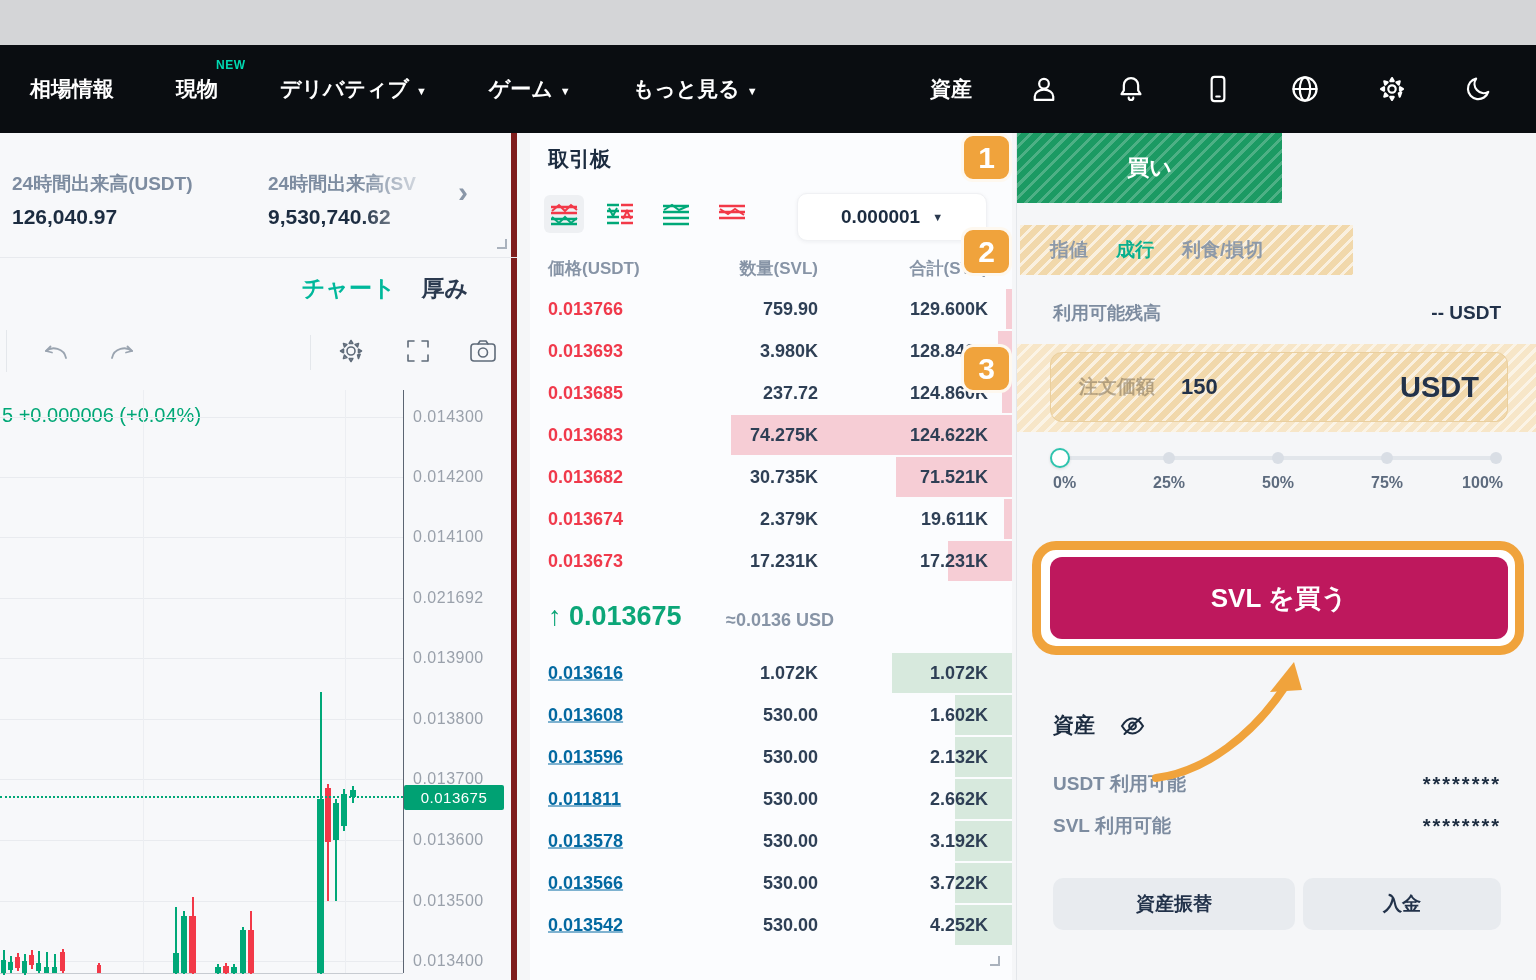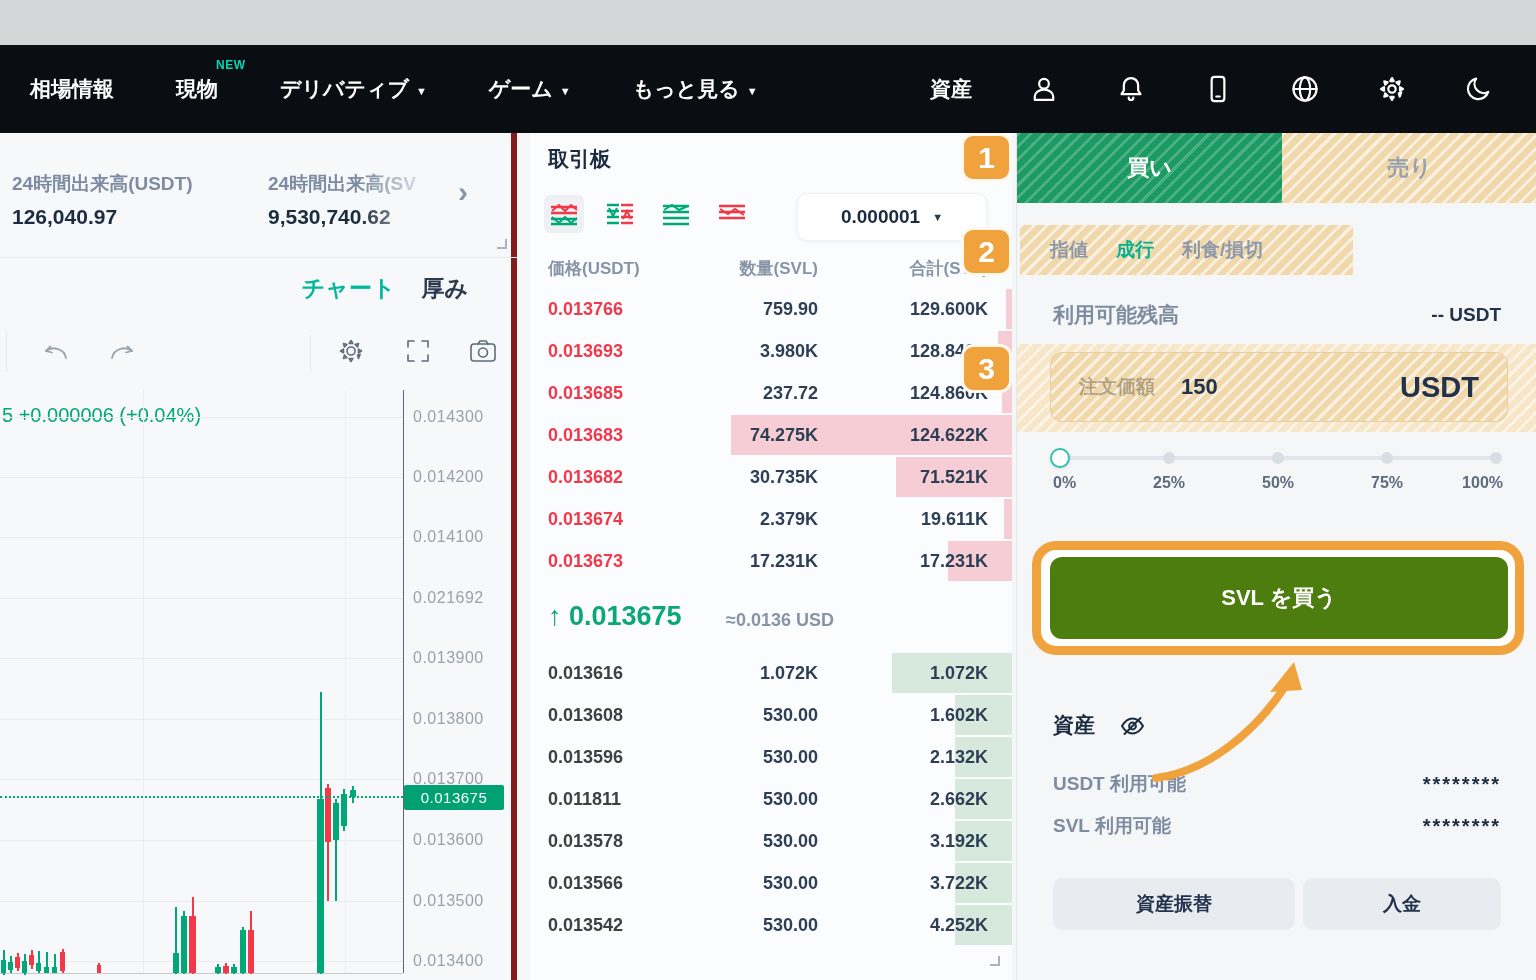--- a/index.html
+++ b/index.html
@@ -69,51 +69,51 @@
   .ob-rows { position:absolute; left:0; width:482px; }
   .ob-row { position:relative; width:482px; height:42px; font-size:18px; font-weight:bold; cursor:pointer; }
   .ob-bar { position:absolute; right:0; top:1px; height:40px; }
   .bar-ask { background:#f6cdd5; }
   .bar-bid { background:#d7e9dd; }
   .ob-row span { position:absolute; top:50%; transform:translateY(-50%); }
   .cell-price { left:18px; }
   .cell-qty { right:194px; color:#2e3f55; }
   .cell-total { right:24px; color:#2e3f55; }
   .price-red { color:#f0394b; }
-  .price-green { color:#404040; }
+  .price-green { color:#0369a1;text-decoration:underline; }
   .ob-current { position:absolute; left:0; top:462px; width:482px; height:50px; }
   .cur-price { position:absolute; left:18px; top:6px; font-size:27px; font-weight:bold; color:#0ca678; }
   .cur-approx { position:absolute; left:196px; top:15px; font-size:18px; font-weight:bold; color:#8794a6; }
 
   
   .trade { position:absolute; left:1016px; top:133px; width:520px; height:847px; background:#f5f6f8; border-left:1px solid #e3e6ea; }
   .hatch-tan { background-color:#f1d8ab; background-image:repeating-linear-gradient(135deg, rgba(255,255,255,.62) 0 3px, rgba(255,255,255,0) 3px 9px); }
   .hatch-tan-light { background-color:#f7e6c8; background-image:repeating-linear-gradient(135deg, rgba(255,255,255,.55) 0 3px, rgba(255,255,255,0) 3px 9px); }
   .hatch-green { background-color:#1b9a63; background-image:repeating-linear-gradient(135deg, rgba(255,255,255,.22) 0 3px, rgba(255,255,255,0) 3px 9px); }
   .bs-tabs { position:absolute; left:0; top:0; width:520px; height:70px; display:flex; }
   .tab-buy { width:265px; height:70px; display:flex; align-items:center; justify-content:center; color:#fff; font-size:22px; font-weight:bold; cursor:pointer; }
   .tab-sell { width:255px; height:70px; display:flex; align-items:center; justify-content:center; color:#97a1ad; font-size:22px; font-weight:bold; cursor:pointer; }
   .otype-row { position:absolute; left:3px; top:92px; width:333px; height:50px; display:flex; align-items:center; gap:28px; padding-left:30px; font-size:19px; font-weight:bold; }
   .otype { color:#8d99a8; cursor:pointer; white-space:nowrap; }
   .otype.active { color:#0ab08e; }
   .avail-row { position:absolute; left:36px; top:168px; width:448px; display:flex; justify-content:space-between; align-items:center; }
-  .avail-label { font-size:21px; font-weight:600; color:#7d8ca0; }
+  .avail-label { font-size:18px; font-weight:600; color:#7d8ca0; }
   .avail-value { font-size:19px; font-weight:bold; color:#22324a; }
   .amount-outer { position:absolute; left:0; top:211px; width:520px; height:88px; }
   .amount-input { position:absolute; left:33px; top:219px; width:458px; height:70px; border-radius:12px; border:1px solid #eacf9e; display:flex; align-items:center; cursor:text; }
   .amt-ph { margin-left:28px; font-size:19px; font-weight:bold; color:rgba(125,112,85,.55); }
   .amt-val { margin-left:26px; font-size:22px; font-weight:bold; color:#22324a; }
   .amt-unit { margin-left:auto; margin-right:28px; font-size:29px; font-weight:bold; color:#22324a; }
   .slider { position:absolute; left:36px; top:313px; width:450px; height:60px; }
   .sl-track { position:absolute; left:7px; top:10px; width:436px; height:4px; background:#e2e6eb; border-radius:2px; }
   .sl-dot { position:absolute; top:12px; width:12px; height:12px; border-radius:50%; background:#d9dee5; transform:translate(-50%,-50%); }
   .sl-handle { position:absolute; top:12px; width:20px; height:20px; border-radius:50%; background:#fff; border:2px solid #2ec4ae; transform:translate(-50%,-50%); box-shadow:0 1px 3px rgba(0,0,0,.12); cursor:grab; }
   .sl-label { position:absolute; top:28px; font-size:16px; font-weight:600; color:#5d6b7e; }
   .buy-outline { position:absolute; left:15px; top:408px; width:492px; height:114px; background:#fff; border:9px solid #f0a33c; border-radius:24px; }
-  .buy-btn { position:absolute; left:33px; top:424px; width:458px; height:82px; background:#4d7c0f; border-radius:12px; display:flex; align-items:center; justify-content:center; color:#fff; font-size:22px; font-weight:bold; cursor:pointer; }
+  .buy-btn { position:absolute; left:33px; top:424px; width:458px; height:82px; background:#be185d; border-radius:12px; display:flex; align-items:center; justify-content:center; color:#fff; font-size:26px; font-weight:bold; cursor:pointer; }
   .assets-title-row { position:absolute; left:36px; top:578px; display:flex; align-items:center; gap:24px; }
   .assets-title { font-size:21px; font-weight:bold; color:#1c2c40; }
   .eye-ic { width:27px; height:27px; }
   .eye-ic path, .eye-ic line, .eye-ic circle { fill:none; stroke:#1c2c40; stroke-width:2; stroke-linecap:round; }
   .asset-rows { position:absolute; left:36px; top:630px; width:448px; }
   .asset-row { display:flex; justify-content:space-between; align-items:center; height:42px; }
   .asset-label { font-size:19px; font-weight:600; color:#7d8ca0; }
   .asset-value { font-size:20px; font-weight:bold; color:#1c2c40; letter-spacing:2px; }
   .tp-buttons { position:absolute; left:36px; top:745px; width:448px; display:flex; justify-content:space-between; }
   .tp-btn { height:52px; background:#e8ebef; border-radius:10px; display:flex; align-items:center; justify-content:center; font-size:19px; font-weight:600; color:#22324a; cursor:pointer; }
@@ -496,21 +496,20 @@
           <span class="cell-total">4.252K</span>
         </div>
       </div>
 
     <div class="corner-mark" style="right:12px; bottom:14px;"></div>
   </section>
 
   <section class="trade">
     <div class="bs-tabs">
       <div class="tab-buy hatch-green">買い</div>
-      <div class="tab-sell hatch-tan">売り</div>
     </div>
 
     <div class="otype-row hatch-tan" id="otype-row">
         <span class="otype">指値</span>
         <span class="otype active">成行</span>
         <span class="otype">利食/損切</span>
       </div>
 
     <div class="avail-row">
       <span class="avail-label">利用可能残高</span>

